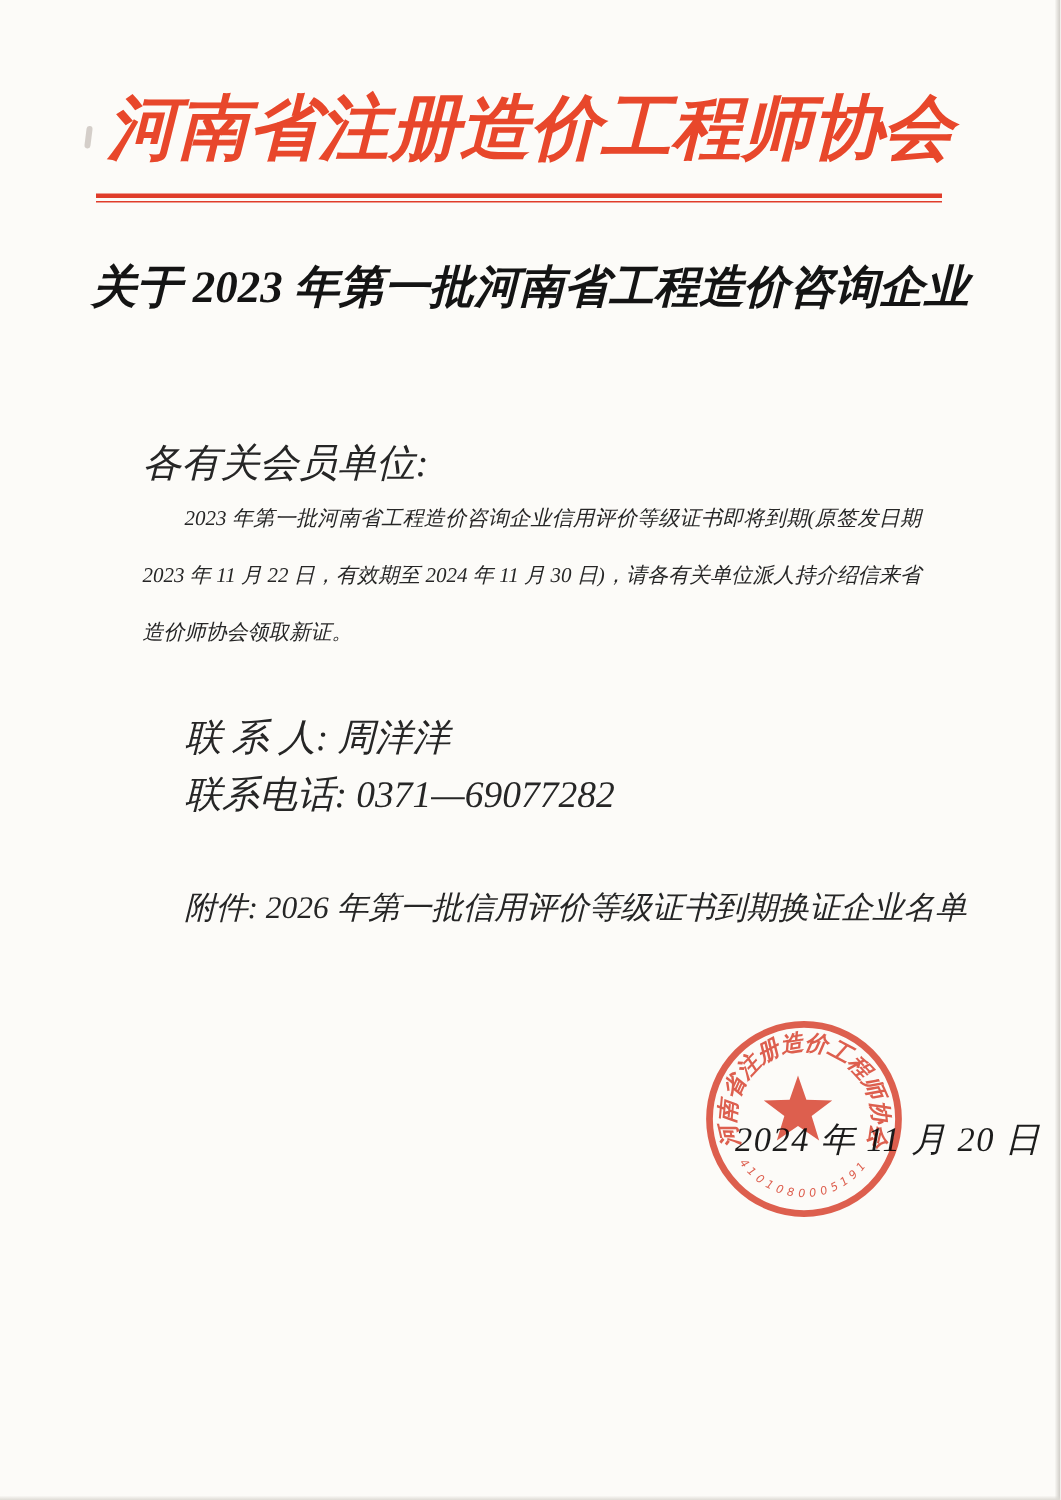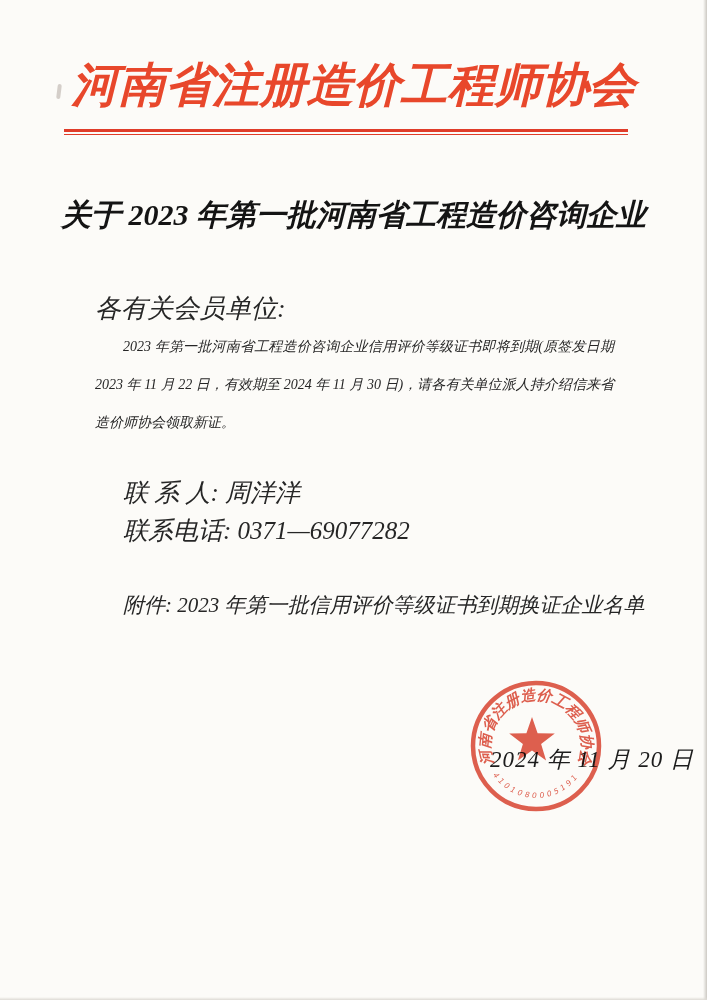--- a/index.html
+++ b/index.html
@@ -23,21 +23,20 @@
   }
   .rule { position: absolute; left: 64px; top: 129px; width: 564px; }
   .rule .thick { height: 3px; background: #e03c2a; }
   .rule .thin  { height: 1px; background: #e03c2a; margin-top: 2px; }
 
   .doc-title {
     position: absolute; top: 168px; left: 50px; width: 607px;
     text-align: center;
     font-size: 30px; font-weight: bold; color: #141414;
     line-height: 47px;
-    margin-top: 23px;
   }
 
   .salutation {
     position: absolute; left: 95px; top: 290px; width: 519px;
     font-size: 26px; line-height: 38px;
   }
   .paragraph {
     position: absolute; left: 95px; top: 328px; width: 519px;
     font-size: 14px; line-height: 38px;
     text-align: justify; text-justify: inter-ideograph;
@@ -96,21 +95,21 @@
 
   <div class="salutation">各有关会员单位:</div>
 
   <div class="paragraph">2023 年第一批河南省工程造价咨询企业信用评价等级证书即将到期(原签发日期 2023 年 11 月 22 日，有效期至 2024 年 11 月 30 日)，请各有关单位派人持介绍信来省造价师协会领取新证。</div>
 
   <div class="contacts">
     <div>联 系 人: 周洋洋</div>
     <div>联系电话: 0371—69077282</div>
   </div>
 
-  <div class="attachment">附件: 2023 年第一批信用评价等级证书到期换证企业名单</div>
+  <div class="attachment">附件: 2026 年第一批信用评价等级证书到期换证企业名单</div>
 
   <div class="date-line">2024 年 11 月 20 日</div>
 
   <svg class="seal" viewBox="0 0 140 140" xmlns="http://www.w3.org/2000/svg">
     <defs>
       <path id="sealArc" d="M 28.3,89.4 A 46,46 0 1 1 111.7,89.4" fill="none"></path>
       <path id="sealBottom" d="M 25,96 A 52,52 0 0 0 115,96" fill="none"></path>
     </defs>
     <circle cx="70" cy="70" r="63" fill="none" stroke="#dc4a38" stroke-width="4.5"></circle>
     <polygon fill="#dc4a38" points="66,41 71.6,57.2 88.8,57.6 75.1,68 80.1,84.4 66,74.6 51.9,84.4 56.9,68 43.2,57.6 60.4,57.2"></polygon>

